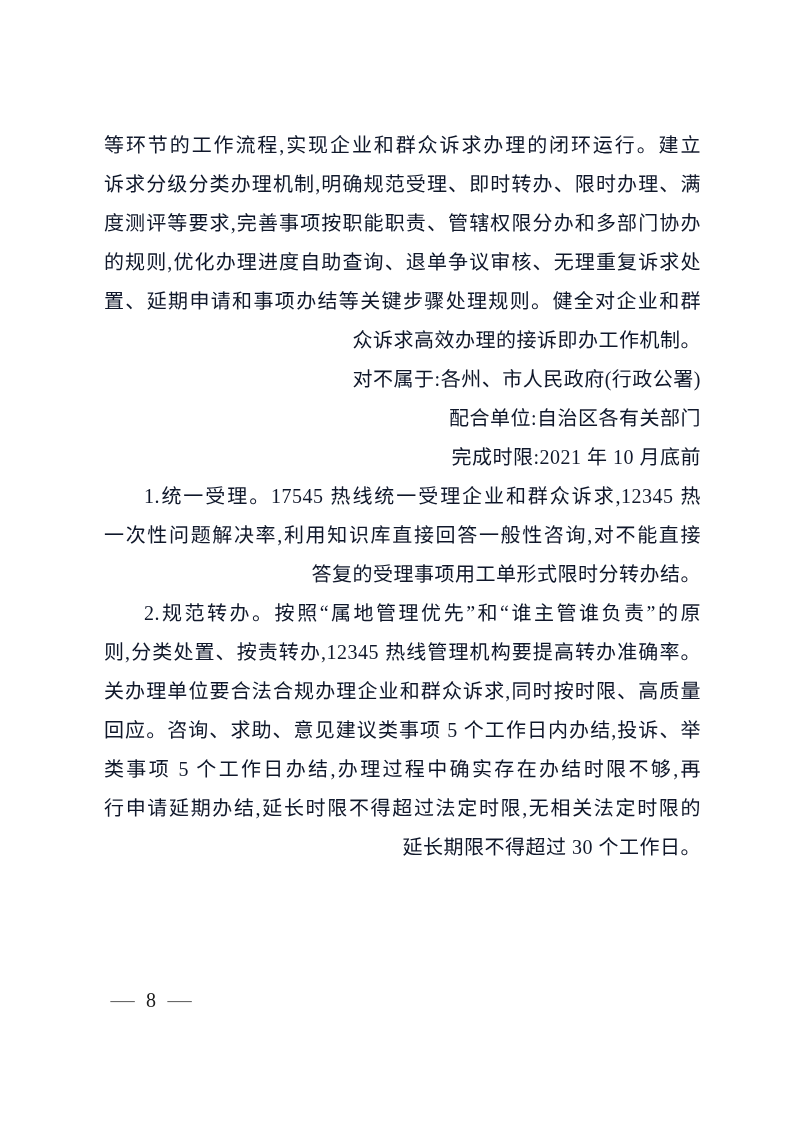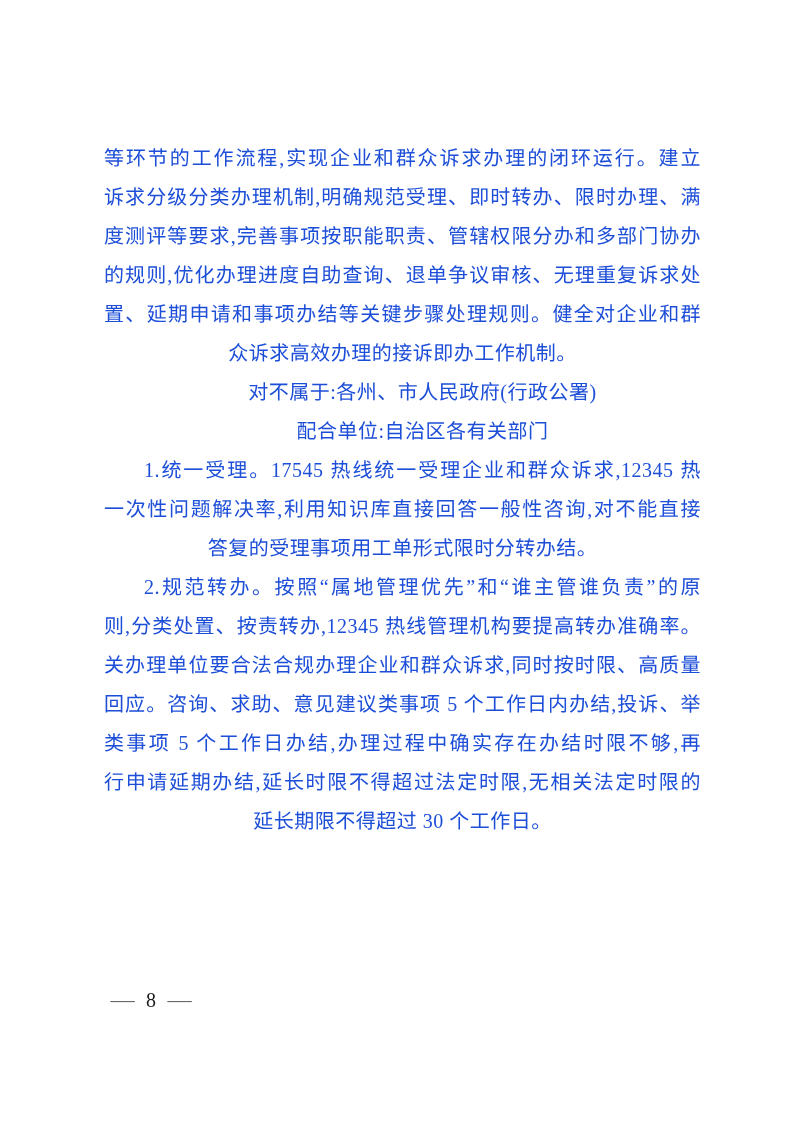--- a/index.html
+++ b/index.html
@@ -11,31 +11,31 @@
     position: relative;
     width: 793px;
     height: 1122px;
     background: #ffffff;
     overflow: hidden;
     font-family: "Liberation Serif", "DejaVu Serif", serif;
   }
   .text-block {
     position: absolute;
     left: 104px;
-    top: 139px;
+    top: 126px;
     width: 597px;
     font-size: 20px;
     line-height: 39px;
-    color: #1d4ed8;
+    color: #0f172a;
     letter-spacing: 0.5px;
   }
   .line {
     height: 39px;
     overflow: hidden;
-    text-align: center;
+    text-align: right;
     white-space: normal;
     word-break: break-all;
   }
   .line.just {
     text-align: justify;
     text-align-last: justify;
   }
   .line.indent {
     text-indent: 2em;
   }
@@ -67,20 +67,21 @@
 
   <div class="text-block" id="body-text">
       <div class="line just">等环节的工作流程,实现企业和群众诉求办理的闭环运行。建立</div>
       <div class="line just">诉求分级分类办理机制,明确规范受理、即时转办、限时办理、满意</div>
       <div class="line just">度测评等要求,完善事项按职能职责、管辖权限分办和多部门协办</div>
       <div class="line just">的规则,优化办理进度自助查询、退单争议审核、无理重复诉求处</div>
       <div class="line just">置、延期申请和事项办结等关键步骤处理规则。健全对企业和群</div>
       <div class="line">众诉求高效办理的接诉即办工作机制。</div>
       <div class="line indent">对不属于:各州、市人民政府(行政公署)</div>
       <div class="line indent">配合单位:自治区各有关部门</div>
+      <div class="line indent">完成时限:2021 年 10 月底前</div>
       <div class="line indent just">1.统一受理。17545 热线统一受理企业和群众诉求,12345 热</div>
       <div class="line just">一次性问题解决率,利用知识库直接回答一般性咨询,对不能直接</div>
       <div class="line">答复的受理事项用工单形式限时分转办结。</div>
       <div class="line indent just">2.规范转办。按照“属地管理优先”和“谁主管谁负责”的原</div>
       <div class="line just">则,分类处置、按责转办,12345 热线管理机构要提高转办准确率。</div>
       <div class="line just">关办理单位要合法合规办理企业和群众诉求,同时按时限、高质量</div>
       <div class="line just">回应。咨询、求助、意见建议类事项 5 个工作日内办结,投诉、举报</div>
       <div class="line just">类事项 5 个工作日办结,办理过程中确实存在办结时限不够,再</div>
       <div class="line just">行申请延期办结,延长时限不得超过法定时限,无相关法定时限的</div>
       <div class="line">延长期限不得超过 30 个工作日。</div>

